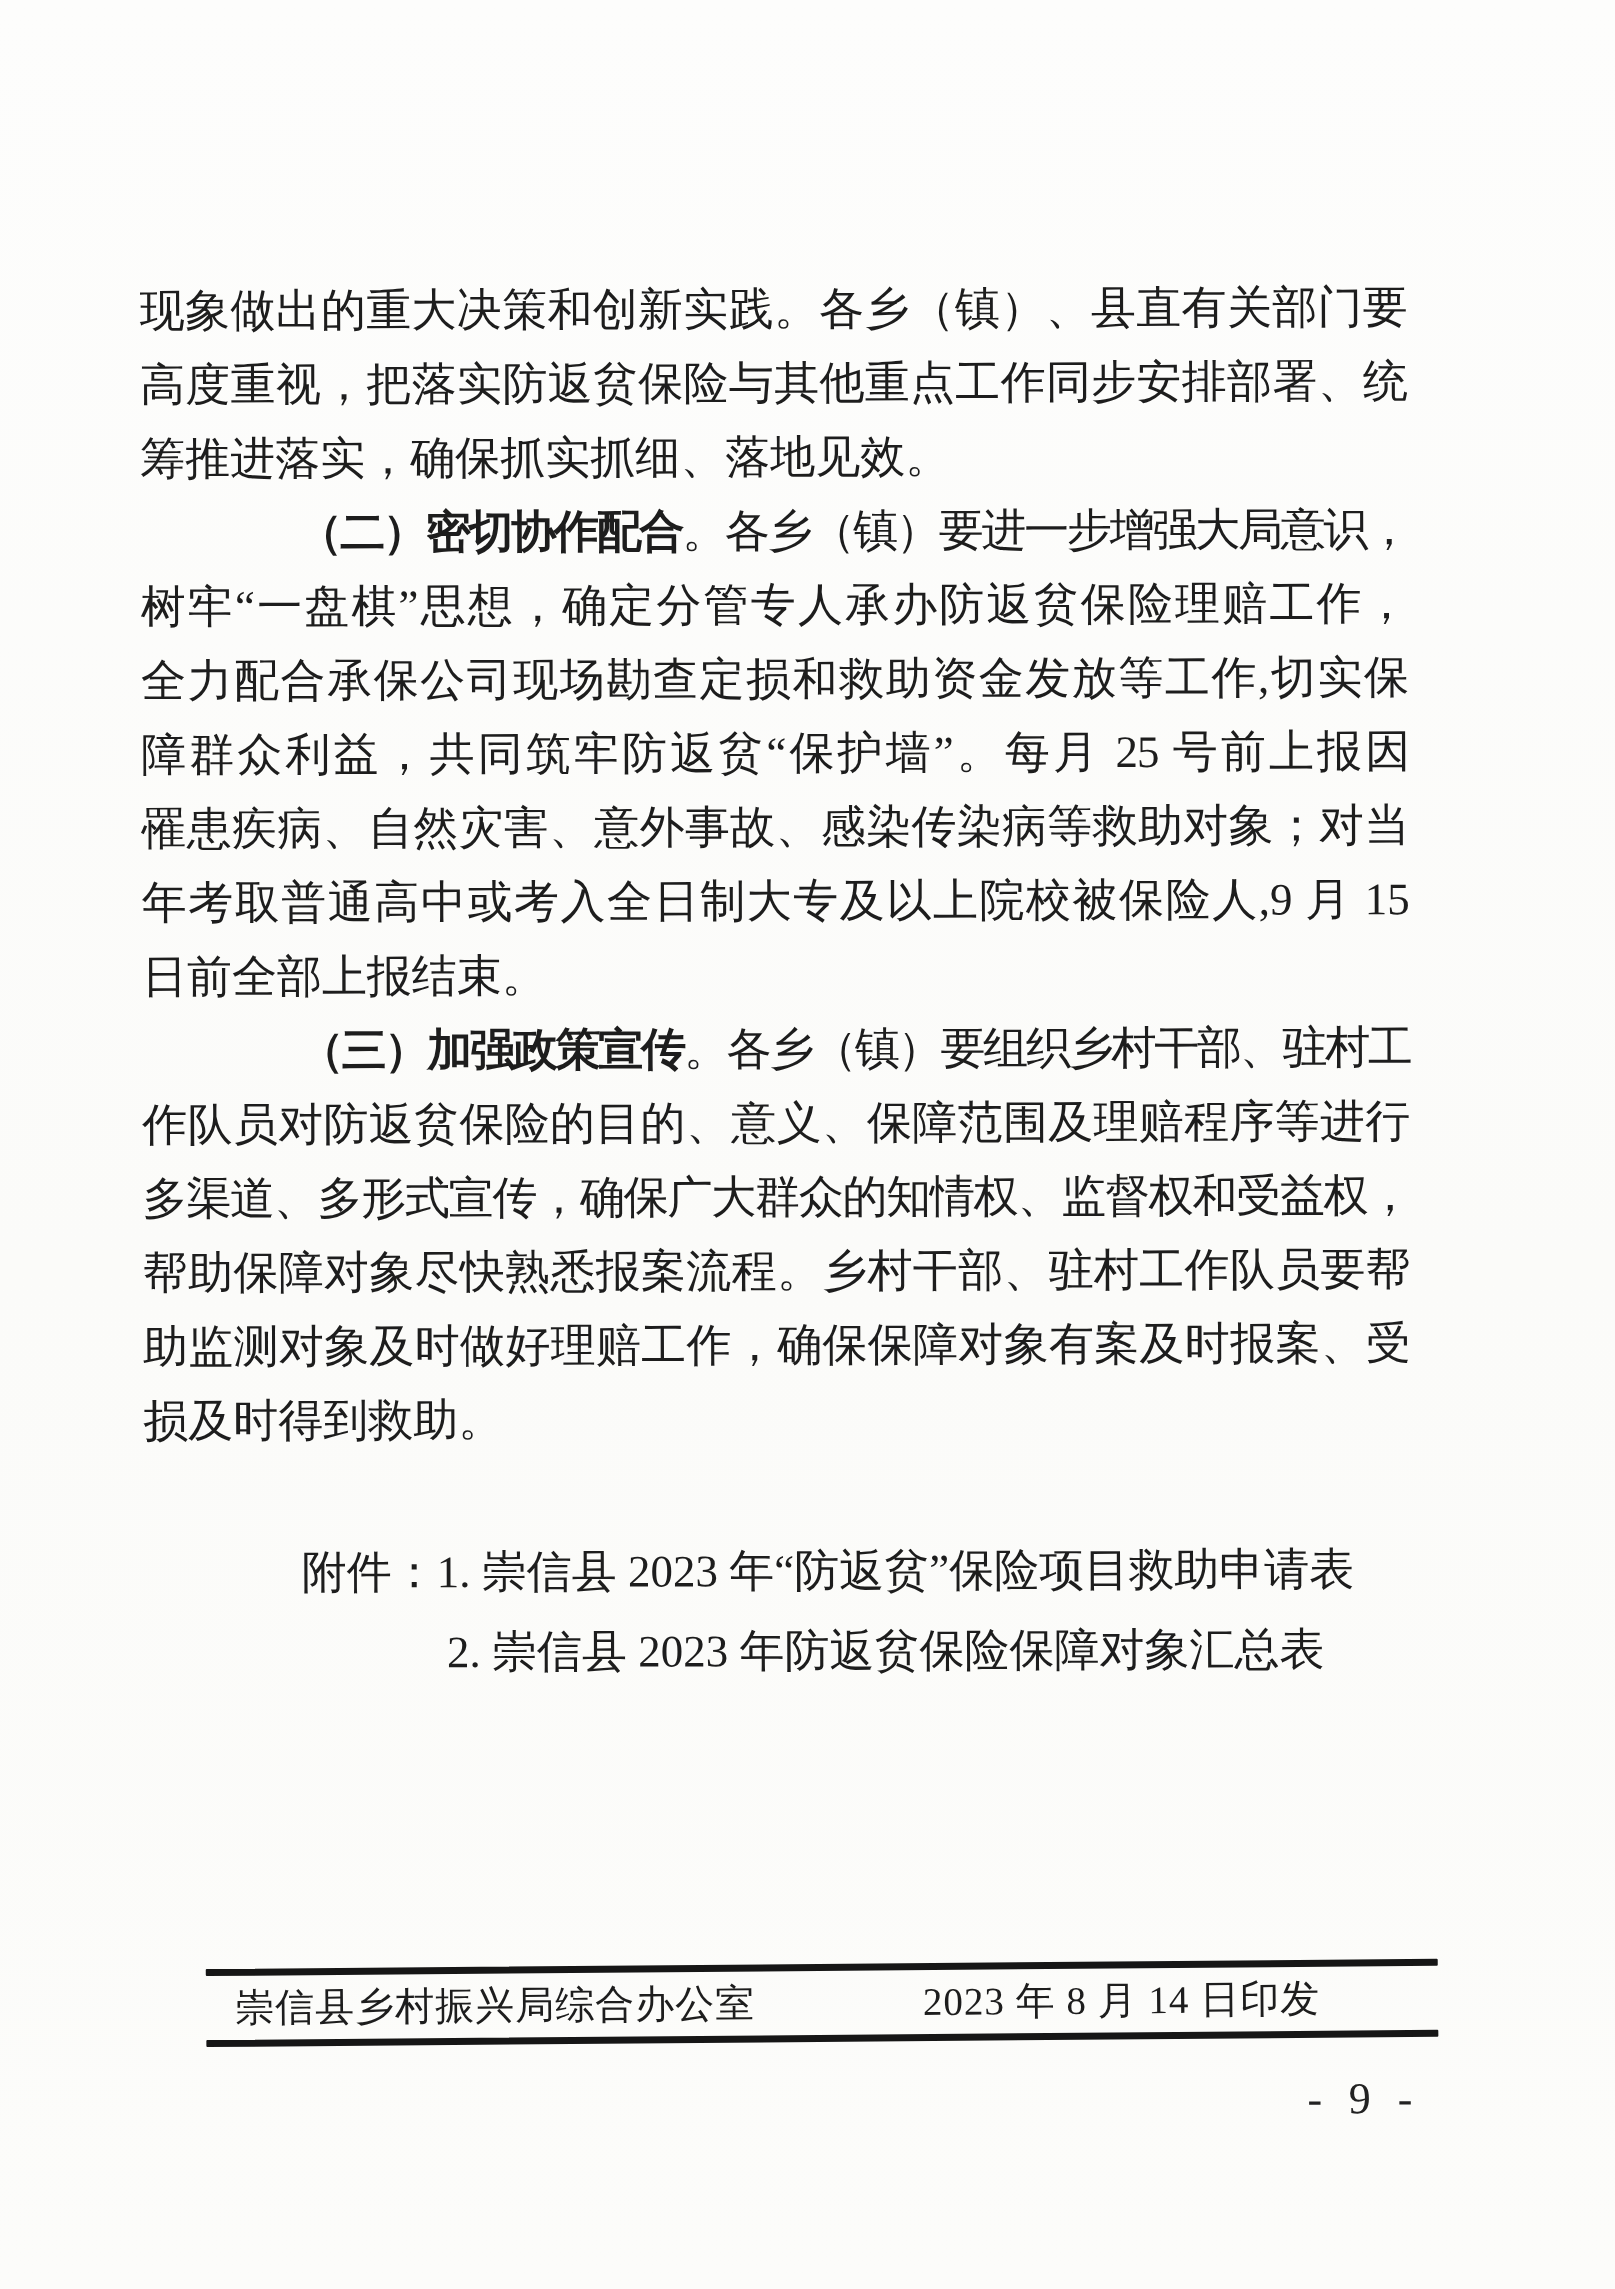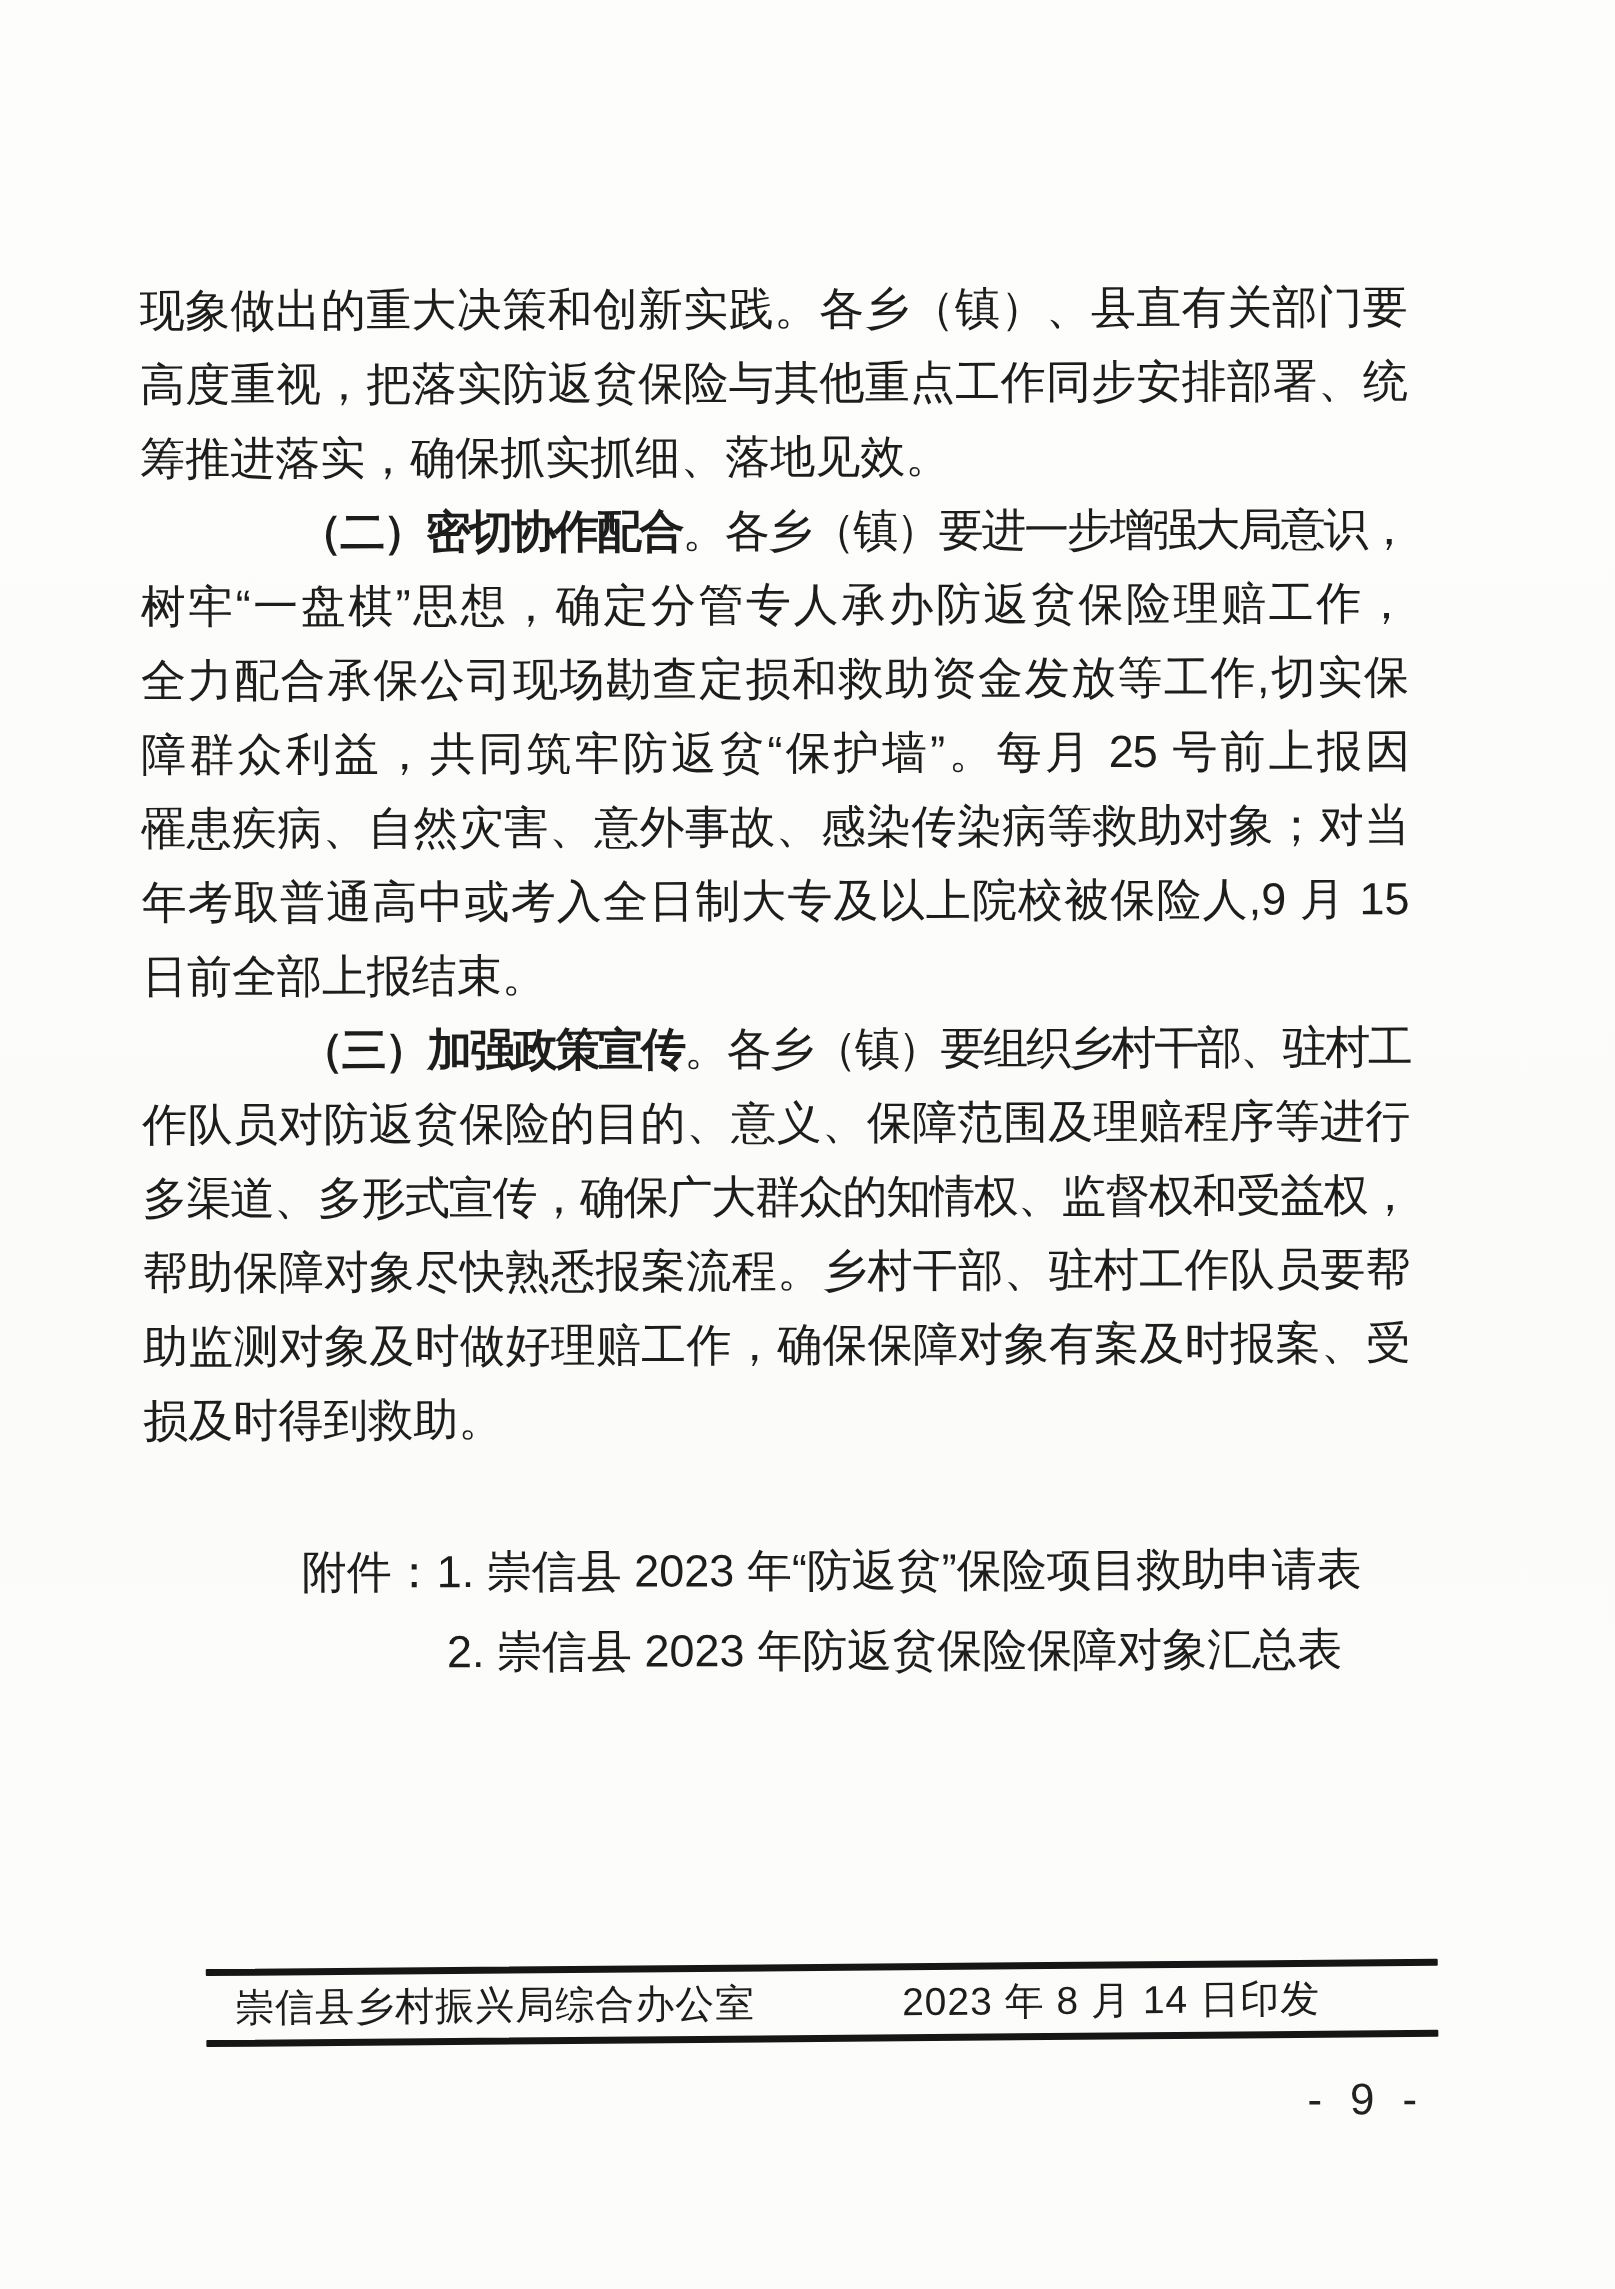--- a/index.html
+++ b/index.html
@@ -3,21 +3,21 @@
 <meta charset="utf-8">
 <style>
   html, body { margin: 0; padding: 0; background: #e8e8e8; }
   .page {
     position: relative;
     width: 1615px;
     height: 2290px;
     margin: 0 auto;
     background: linear-gradient(180deg, #fdfdfc 0%, #fbfbf9 55%, #fcfcfa 100%);
     overflow: hidden;
-    font-family: Liberation Sans, sans-serif;
+    font-family: Liberation Serif, serif;
     color: #1d1d1d;
   }
   .scan-inner {
     position: absolute;
     inset: 0;
     transform: rotate(-0.18deg);
     transform-origin: 50% 45%;
   }
   
   .body-text {

